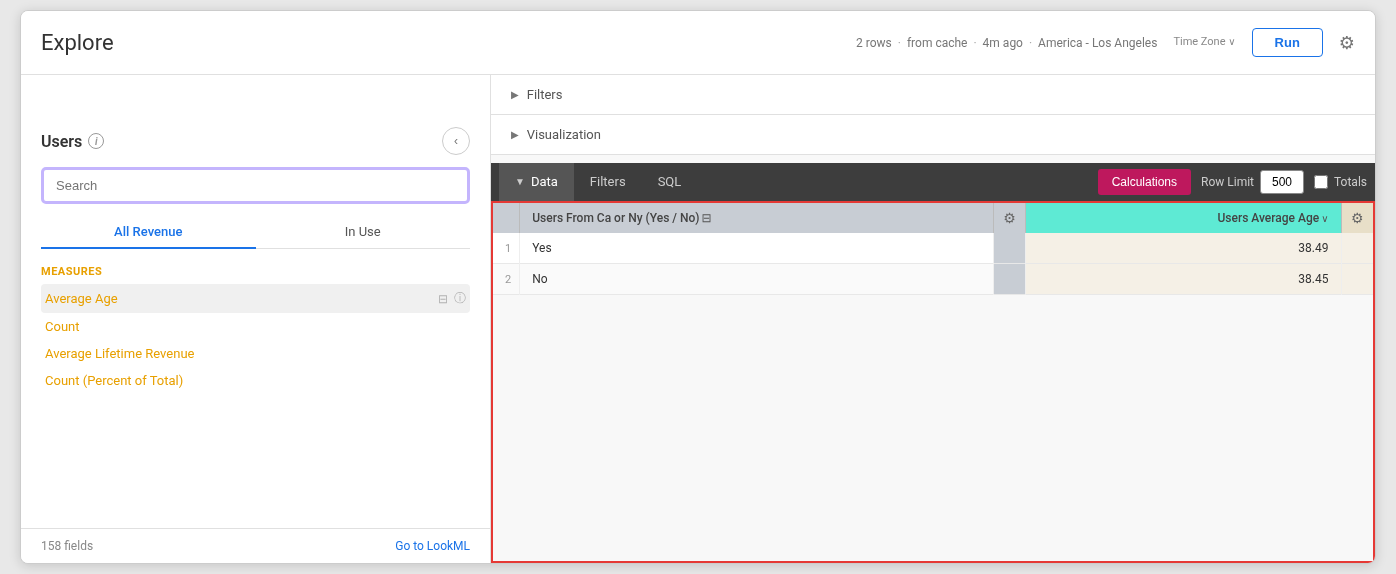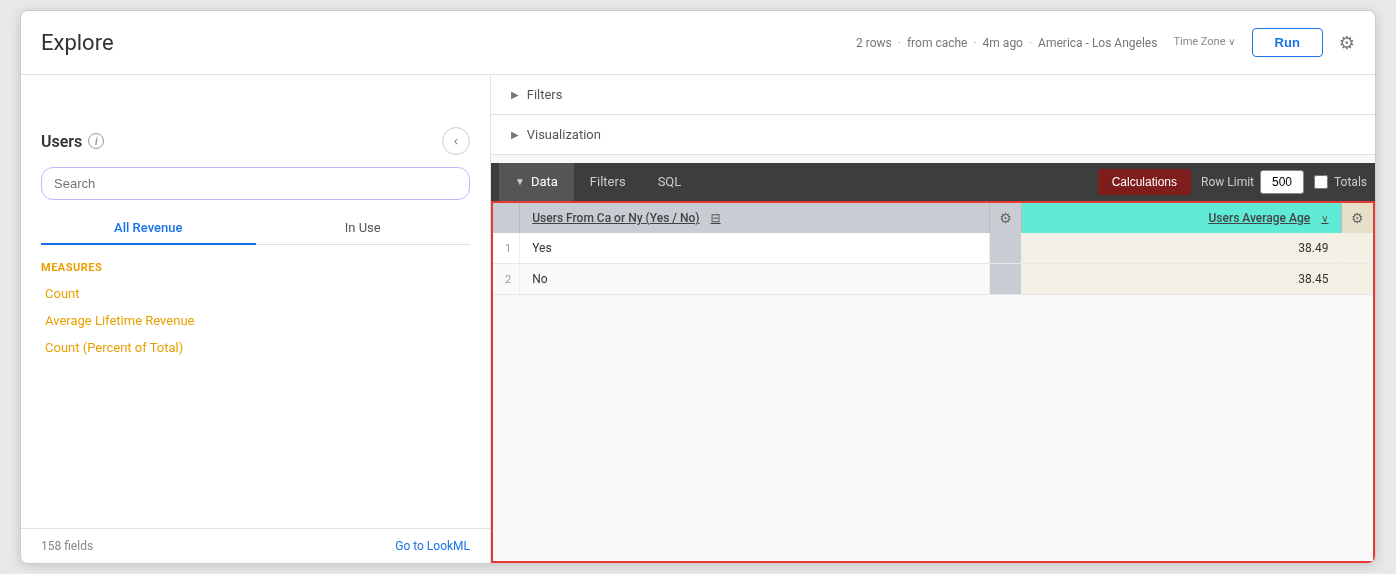--- a/index.html
+++ b/index.html
@@ -123,22 +123,22 @@
       background: #fff;
       display: flex;
       align-items: center;
       justify-content: center;
       cursor: pointer;
       margin-left: auto;
       color: #777;
       font-size: 12px;
     }
     .search-box {
-      border: 1px solid #c4b5fd;
-      border-radius: 12px;
+      border: 3px solid #c4b5fd;
+      border-radius: 5px;
       padding: 8px 12px;
       font-size: 13px;
       color: #aaa;
       margin: 0 20px 12px;
       width: calc(100% - 40px);
       outline: none;
     }
     .tabs {
       display: flex;
       border-bottom: 1px solid #e0e0e0;
@@ -266,21 +266,21 @@
       background: #555;
       color: #fff;
     }
     .data-tab-arrow {
       font-size: 10px;
       margin-right: 6px;
       color: #ccc;
     }
     .toolbar-spacer { flex: 1; }
     .calculations-btn {
-      background: #7f1d1d;
+      background: #be185d;
       color: #fff;
       border: none;
       padding: 5px 14px;
       border-radius: 3px;
       font-size: 12px;
       cursor: pointer;
       height: 26px;
     }
     .row-limit-group {
       display: flex;
@@ -334,22 +334,21 @@
       text-align: left;
       font-weight: 500;
       color: #444;
       border-right: 1px solid #bbb;
       white-space: nowrap;
     }
     thead th:last-child { border-right: none; }
     .th-inner {
       display: flex;
       align-items: center;
-      gap: 11px;
-      text-decoration: underline;
+      gap: 2px;
     }
     .th-right {
       text-align: right;
       background: #5eead4;
     }
     .th-right .th-inner { justify-content: flex-end; }
     .gear-cell {
       width: 32px;
       text-align: center;
       background: #c8cdd4;
@@ -428,20 +427,27 @@
           <span>All Revenue</span>
         </div>
         <div class="tab">
           <span>In Use</span>
         </div>
       </div>
 
       <div class="sidebar-content">
         <div class="section-label">MEASURES</div>
 
+        <div class="field-item active">
+          <span class="field-item-label">Average Age</span>
+          <div class="field-icons">
+            <span class="field-icon-btn">⊟</span>
+            <span class="field-icon-btn">ⓘ</span>
+          </div>
+        </div>
 
 
         <div class="field-item">
           <span class="field-item-label">Count</span>
         </div>
 
         <div class="field-item">
           <span class="field-item-label">Average Lifetime Revenue</span>
         </div>
 

